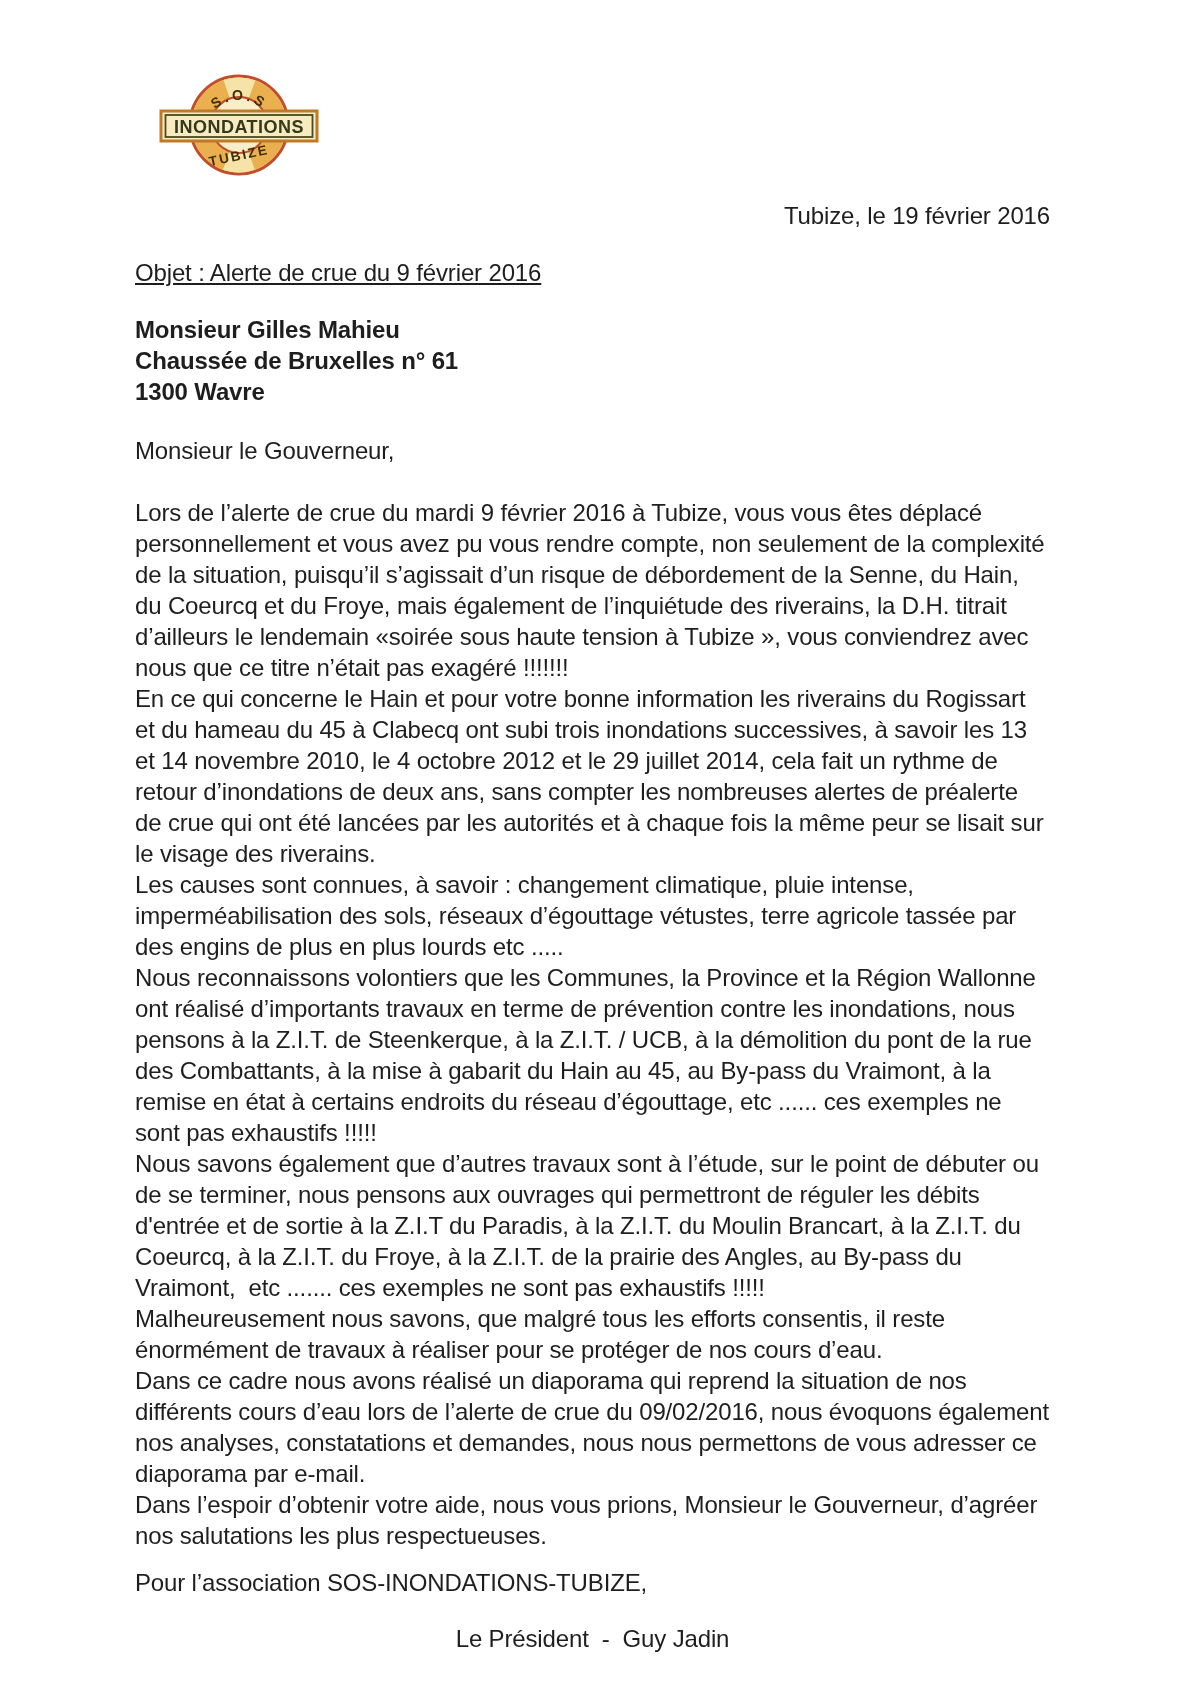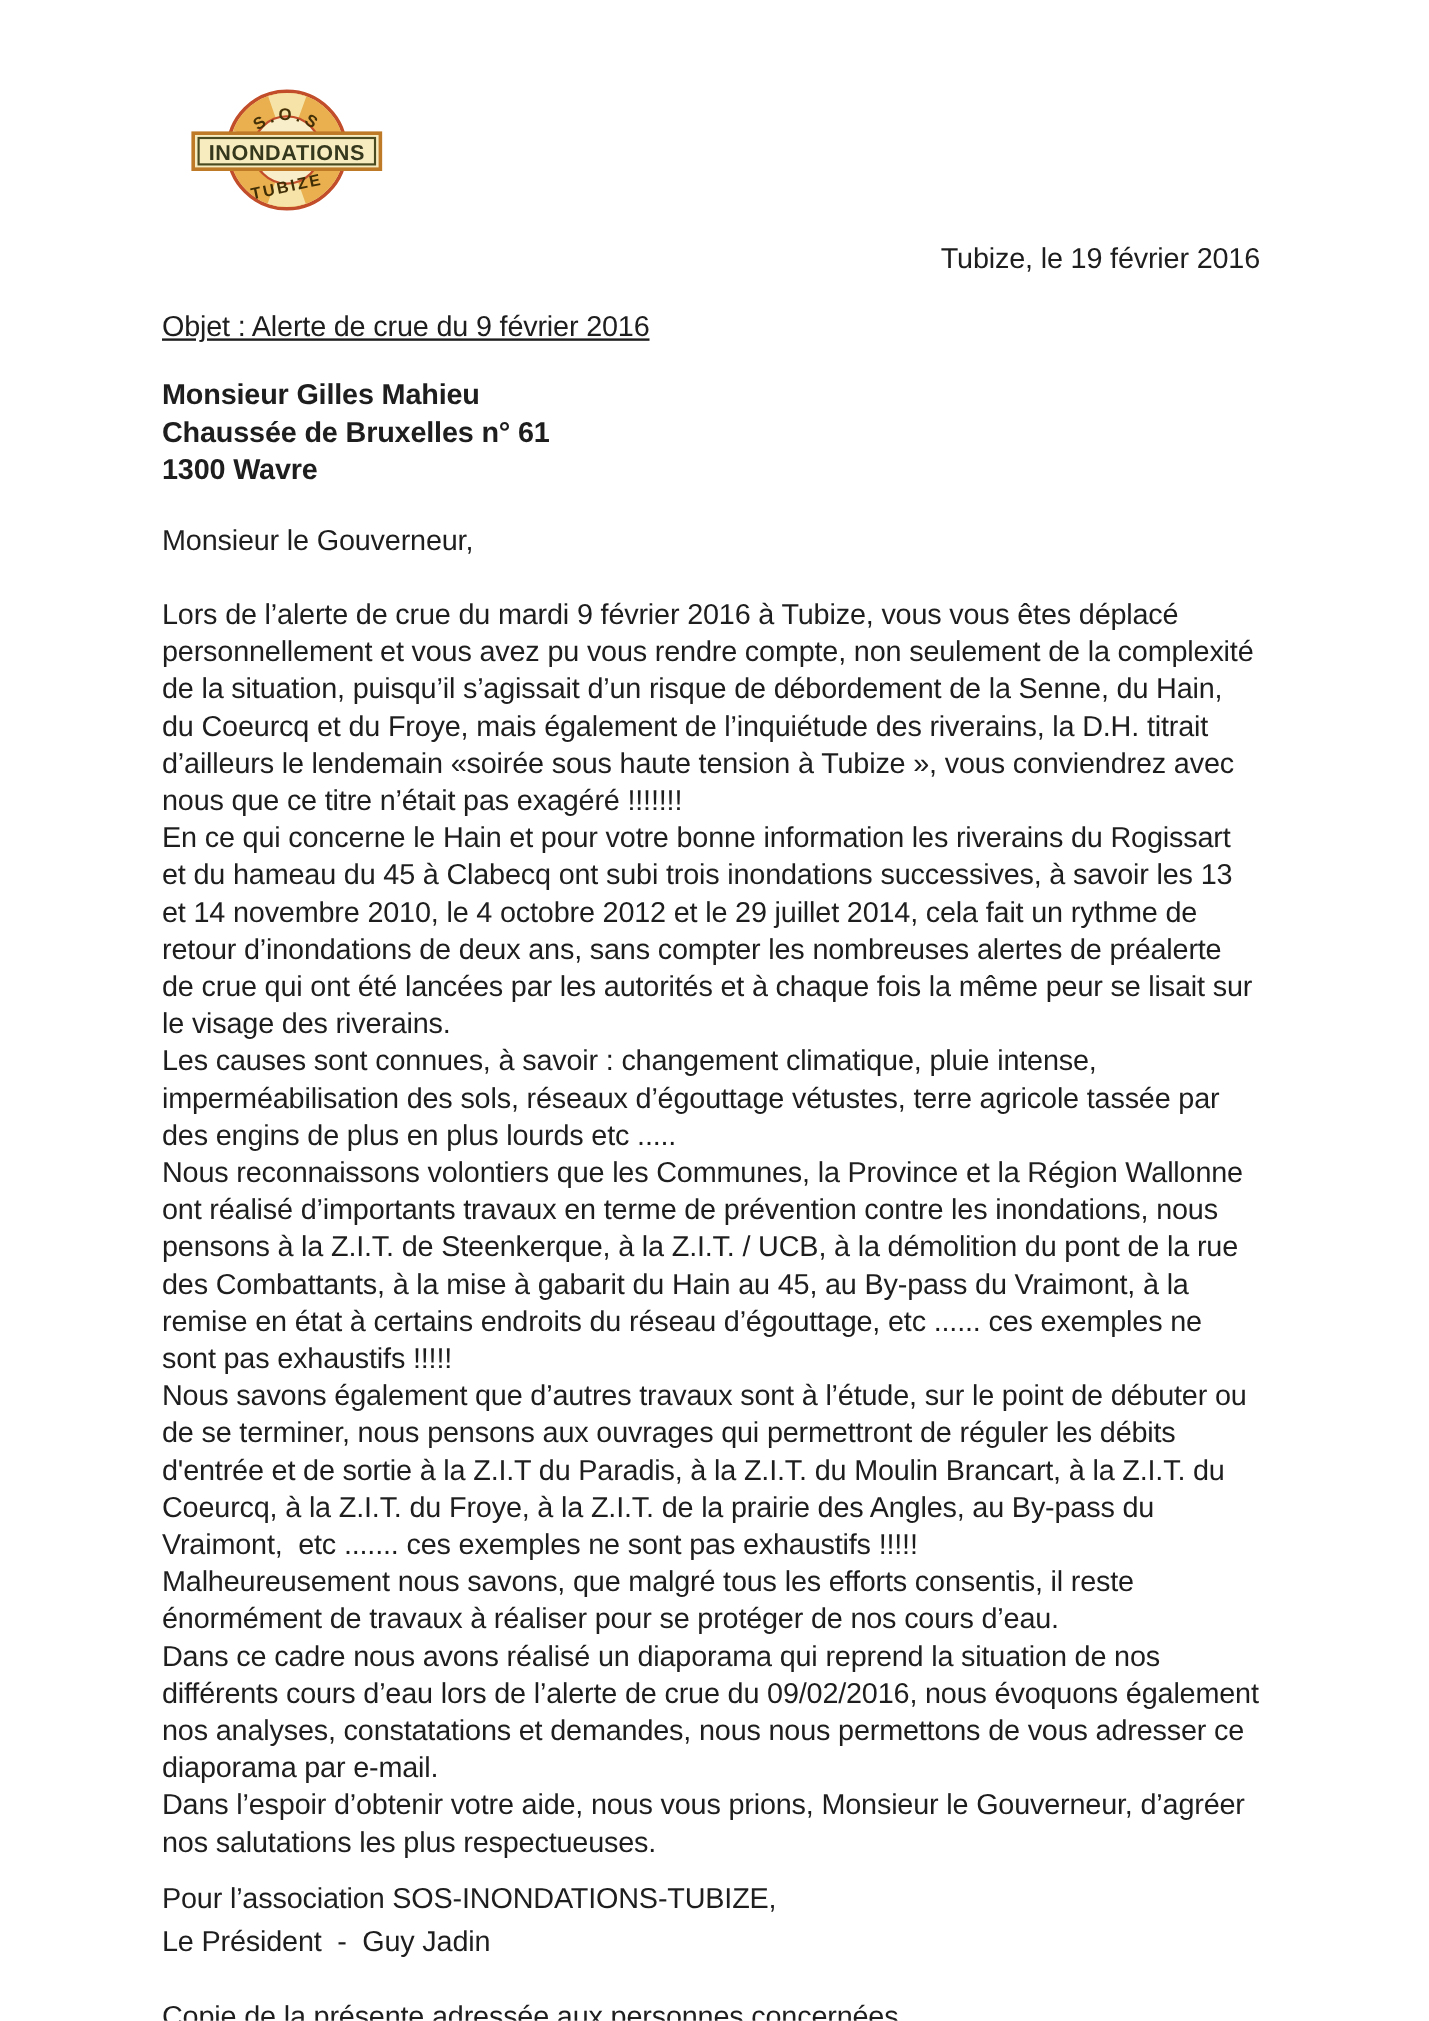--- a/index.html
+++ b/index.html
@@ -18,21 +18,21 @@
   .logo-wrap { margin-left:24px; margin-bottom:20px; height:110px; width:160px; }
   .letter-text { font-size:24px; line-height:31px; letter-spacing:-0.15px; }
   .letter-text [data-bind] { white-space:pre-wrap; }
   .date-line { text-align:right; margin-top:10px; }
   .subject-line { margin-top:26px;text-decoration:underline; }
   .recipient { margin-top:26px; font-weight:bold; }
   .salutation { margin-top:28px; }
   .body-block { margin-top:31px; }
   .para { margin:0; }
   .association-line { margin-top:16px; }
-  .signature-line { margin-top:5px; text-align:left; }
+  .signature-line { margin-top:25px; text-align:center; }
   .contact-line { margin-top:31px; }
   .copy-note { margin-top:31px; }
   svg text { font-family:"Liberation Sans", sans-serif; }
 </style>
 </head>
 <body>
 
 <div class="page">
 
   <div class="logo-wrap">

